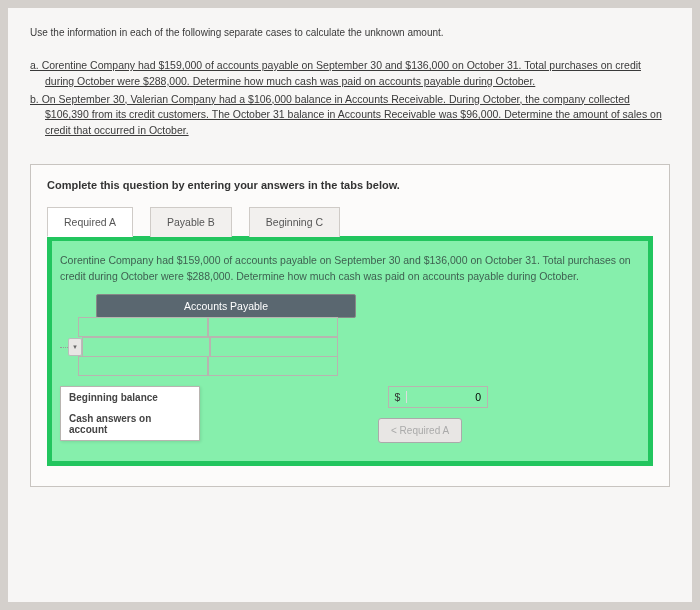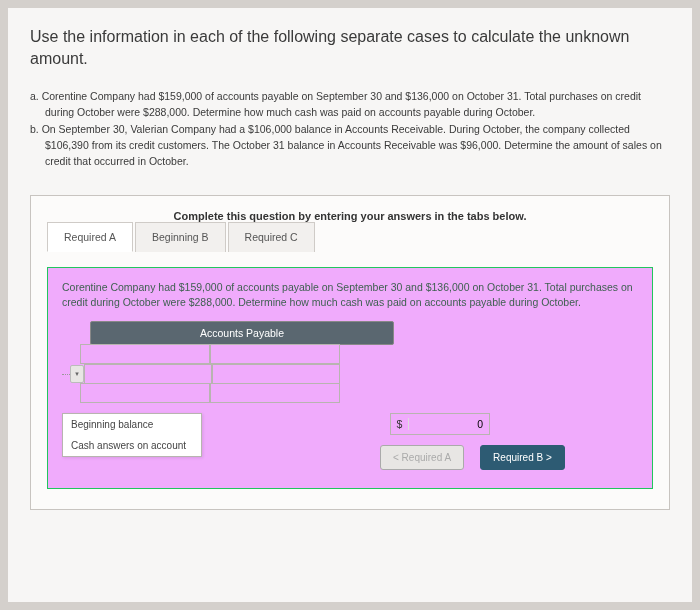--- a/index.html
+++ b/index.html
@@ -15,73 +15,74 @@
       padding: 8px;
     }
     .container {
       background: #f7f6f5;
       width: 100%;
       height: 100%;
       padding: 18px 22px;
       overflow: hidden;
     }
     .intro {
-      font-size: 16px;
+      font-size: 10px;
       color: #3a3a3a;
       margin-bottom: 18px;
       line-height: 1.4;
     }
     .questions {
       font-size: 10.5px;
       color: #3a3a3a;
       line-height: 1.5;
       margin-bottom: 25px;
     }
     .questions .item {
       padding-left: 15px;
       text-indent: -15px;
       margin-bottom: 2px;
+      text-decoration: underline;
     }
     .tabs-box {
       border: 1px solid #c8c4c0;
       background: #fcfbfa;
       padding: 14px 16px 20px 16px;
     }
     .complete-instr {
       font-size: 11px;
       font-weight: bold;
       color: #333;
-      text-align: center;
+      margin-bottom: 16px;
     }
     .tabs-row {
       display: flex;
-      gap: 3px;
-      margin-bottom: 16px;
+      gap: 18px;
+      margin-bottom: 0;
     }
     .tab {
       padding: 8px 16px;
       font-size: 10.5px;
       color: #555;
       background: #f2f0ee;
       border: 1px solid #cfcbc7;
       border-bottom: none;
       cursor: pointer;
       margin-right: -1px;
     }
     .tab.active {
       background: #fff;
       border-bottom: 1px solid #fff;
       position: relative;
       z-index: 2;
     }
     .tab-content {
-      border: 1px solid #22c55e;
-      background: #f0abfc;
+      border: 5px solid #22c55e;
+      background: #86efac;
       margin-top: -1px;
-      padding: 12px 14px 18px 14px;
+      padding: 12px 14px 18px 8px;
     }
     .tab-question {
       font-size: 10.5px;
       color: #3e6050;
       line-height: 1.5;
       margin-bottom: 10px;
     }
     .t-account-wrap {
       display: flex;
       align-items: flex-start;
@@ -91,22 +92,22 @@
       display: flex;
       flex-direction: column;
     }
     .t-header {
       background: #5a6770;
       color: #fff;
       font-size: 10.5px;
       padding: 5px 0;
       text-align: center;
       border: 1px solid #888;
-      width: 304px;
-      margin-left: 10px;
+      width: 260px;
+      margin-left: 18px;
       border-radius: 2px;
     }
     .t-grid {
       display: flex;
       margin-left: 18px;
       width: 260px;
     }
     .t-col {
       flex: 1;
       display: flex;
@@ -130,20 +131,21 @@
       width: 8px;
       height: 1px;
       border-top: 1px dotted #999;
     }
     .dropdown-box {
       border: 1px solid #b8b4b0;
       background: #fff;
       width: 140px;
       margin-top: 8px;
       box-shadow: 1px 1px 3px rgba(0,0,0,0.1);
+      font-weight: bold;
     }
     .dropdown-item {
       font-size: 10px;
       padding: 5px 8px;
       color: #444;
       cursor: pointer;
     }
     .result-box {
       display: flex;
       border: 1px solid #b8b4b0;
@@ -213,22 +215,22 @@
   <div class="questions">
     <div class="item">a. Corentine Company had $159,000 of accounts payable on September 30 and $136,000 on October 31. Total purchases on credit during October were $288,000. Determine how much cash was paid on accounts payable during October.</div>
     <div class="item">b. On September 30, Valerian Company had a $106,000 balance in Accounts Receivable. During October, the company collected $106,390 from its credit customers. The October 31 balance in Accounts Receivable was $96,000. Determine the amount of sales on credit that occurred in October.</div>
   </div>
 
   <div class="tabs-box">
     <p class="complete-instr">Complete this question by entering your answers in the tabs below.</p>
 
     <div class="tabs-row">
       <div class="tab active">Required A</div>
-      <div class="tab">Beginning B</div>
-      <div class="tab">Required C</div>
+      <div class="tab">Payable B</div>
+      <div class="tab">Beginning C</div>
     </div>
 
     <div class="tab-content">
       <p class="tab-question">Corentine Company had $159,000 of accounts payable on September 30 and $136,000 on October 31. Total purchases on credit during October were $288,000. Determine how much cash was paid on accounts payable during October.</p>
 
       <div class="t-account-wrap">
         <div class="t-account">
           <div class="t-upper">
             <div style="width:18px"></div>
             <div class="t-header">Accounts Payable</div>
@@ -271,21 +273,20 @@
             <div style="display:flex;flex-direction:column;">
               <div style="display:flex;gap:40px;align-items:center;">
                 <div style="width:130px"></div>
                 <div class="result-box">
                   <span class="result-currency">$</span>
                   <span class="result-val">0</span>
                 </div>
               </div>
               <div class="nav-row">
                 <div class="nav-btn nav-prev">&lt; Required A</div>
-                <div class="nav-btn nav-next">Required B  &gt;</div>
               </div>
             </div>
           </div>
         </div>
       </div>
     </div>
   </div>
 </div>
 
 </body></html>

